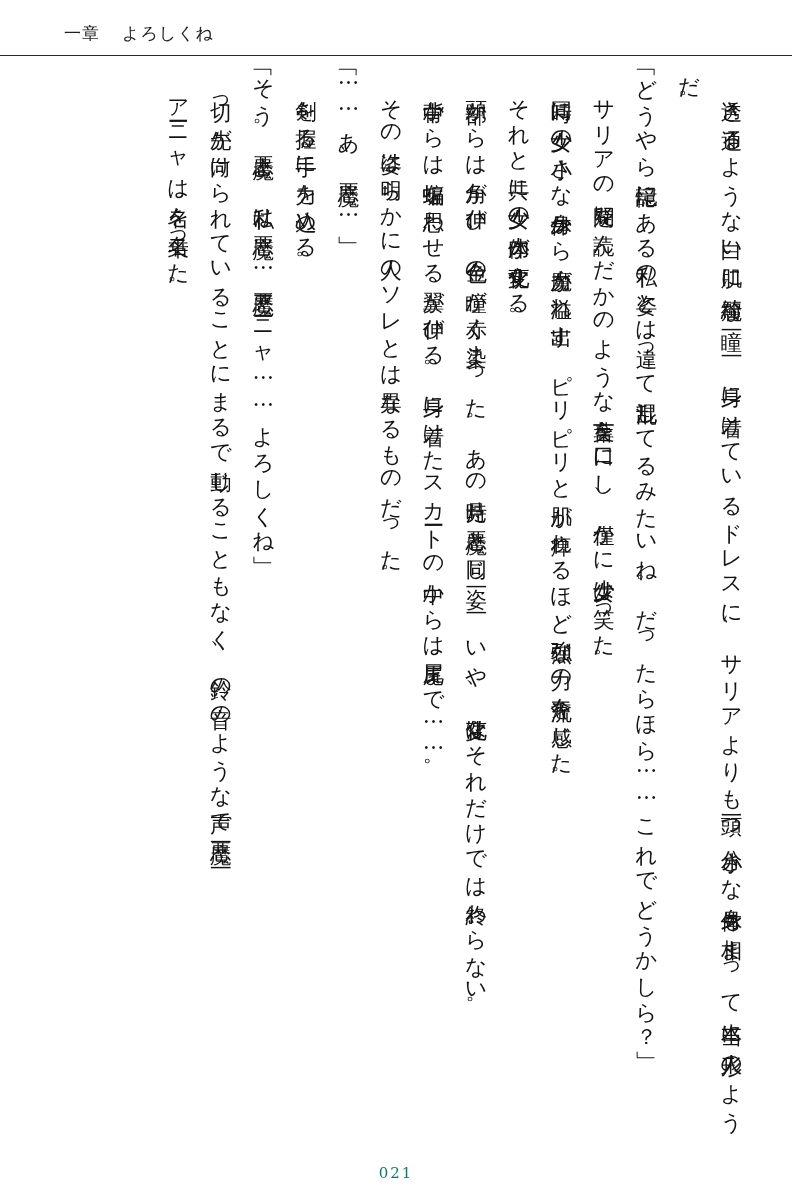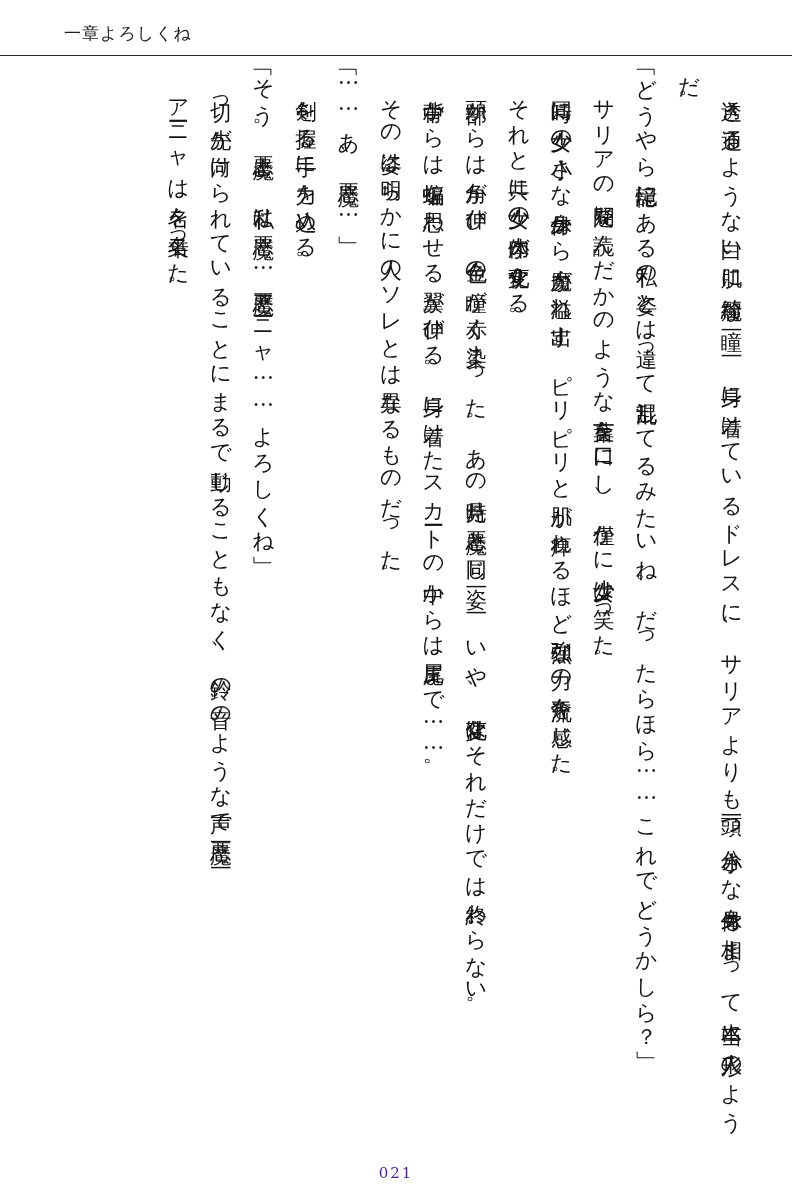--- a/index.html
+++ b/index.html
@@ -31,20 +31,21 @@
     left: 0;
     width: 792px;
     height: 34px;
   }
   .header-inner {
     position: absolute;
     left: 64px;
     top: 0;
     display: flex;
     align-items: baseline;
+    gap: 22px;
     font-size: 17px;
     letter-spacing: 1px;
     color: #202020;
   }
   .header-rule {
     position: absolute;
     left: 0;
     top: 33px;
     width: 792px;
     height: 1px;
@@ -84,21 +85,21 @@
 
   
   .folio {
     position: absolute;
     bottom: 18px;
     left: 0;
     width: 792px;
     text-align: center;
     font-size: 15px;
     letter-spacing: 2px;
-    color: #4c1d95;
+    color: #0f766e;
     font-family: "DejaVu Serif", "Liberation Serif", serif;
   }
 </style>
 </head>
 <body>
 
 <div class="page">
 
   <div class="header">
     <div class="header-inner">

